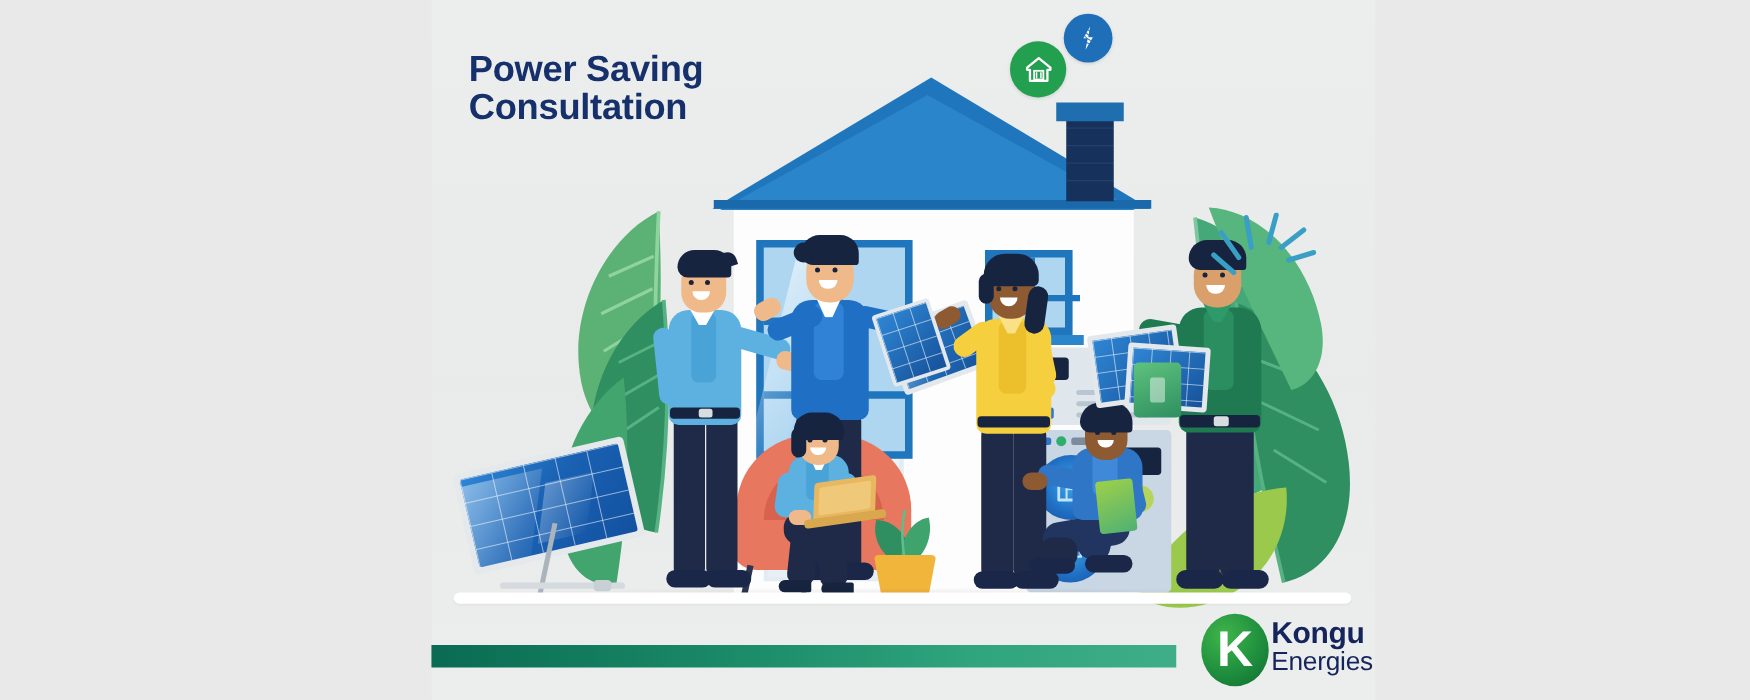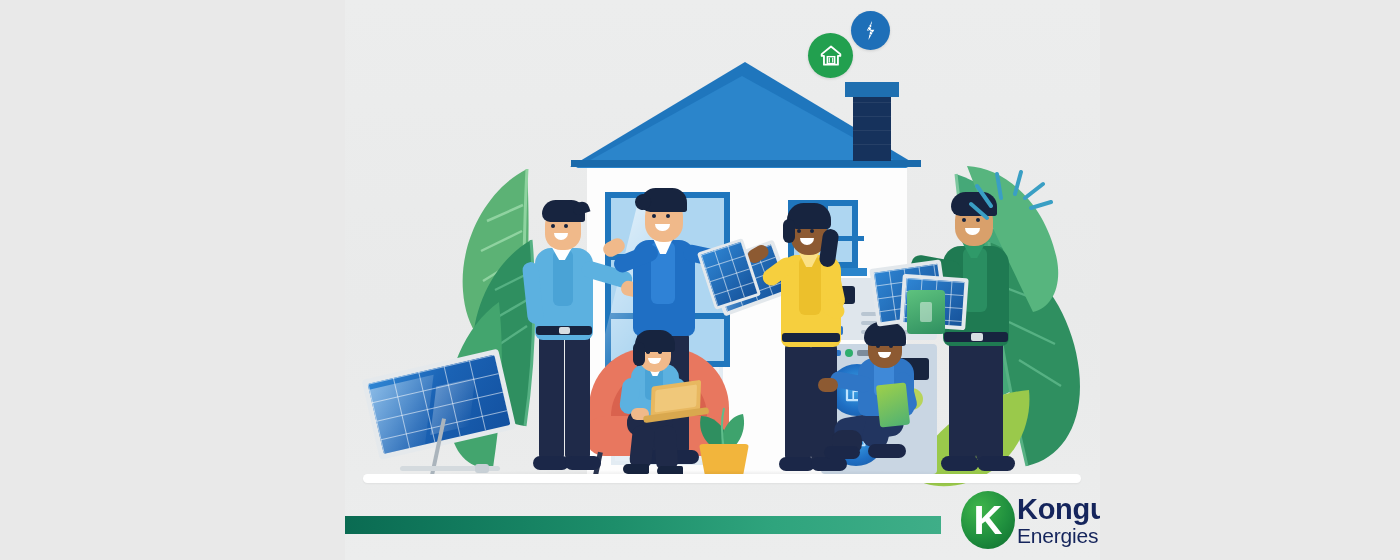--- a/index.html
+++ b/index.html
@@ -101,21 +101,21 @@
   }
 
   
   .logo{position:absolute;left:616px;top:488px;width:138px;height:64px;}
   .logo-mark{position:absolute;left:0;top:3px;width:54px;height:58px;border-radius:50%;
      background:radial-gradient(circle at 34% 30%, #3fb54a 0%, #1f8f3e 55%, #0d6b2d 100%);}
   .logo-k{position:absolute;left:0;top:3px;width:54px;height:58px;
      display:flex;align-items:center;justify-content:center;
      color:#ffffff;font-size:40px;font-weight:bold;line-height:1;}
   .logo-txt{position:absolute;left:56px;top:7px;color:#15255c;}
-  .logo-txt .l1{font-size:29px;font-weight:bold;line-height:1.02;letter-spacing:-0.3px;}
+  .logo-txt .l1{font-size:24px;font-weight:bold;line-height:1.02;letter-spacing:-0.3px;}
   .logo-txt .l2{font-size:21px;line-height:1.05;letter-spacing:-0.2px;}
 
   
   .fig{position:absolute;}
   .sk{background:#d9a06b;}     
   .sk-l{background:#f0b98a;}   
   .sk-d{background:#8d5a32;}   
   .hair{background:#17243f;}
   .navy{background:#1f2a49;}
   .shoe{background:#1b2748;}
@@ -129,20 +129,22 @@
 <body>
 
 <div id="stage">
 
   <div class="outer-bg"></div>
   <div class="seam l"></div>
   <div class="seam r"></div>
 
   <div class="panel">
 
+    <div class="title">Power Saving
+Consultation</div>
 
     <div class="badge badge-home">
       <svg width="26" height="26" viewBox="0 0 24 24">
         <path d="M12 3.2 3.4 10.3v1.6h2.1V20h12.9v-8.1h2.2v-1.6L12 3.2z" fill="none" stroke="#ffffff" stroke-width="1.7" stroke-linejoin="round"></path>
         <rect x="8.6" y="12.6" width="6.8" height="6.4" fill="none" stroke="#ffffff" stroke-width="1.3"></rect>
         <path d="M10.4 13.6v4.4M13.6 13.6v4.4" stroke="#ffffff" stroke-width="1.1"></path>
       </svg>
     </div>
 
     <div class="badge badge-bolt">

